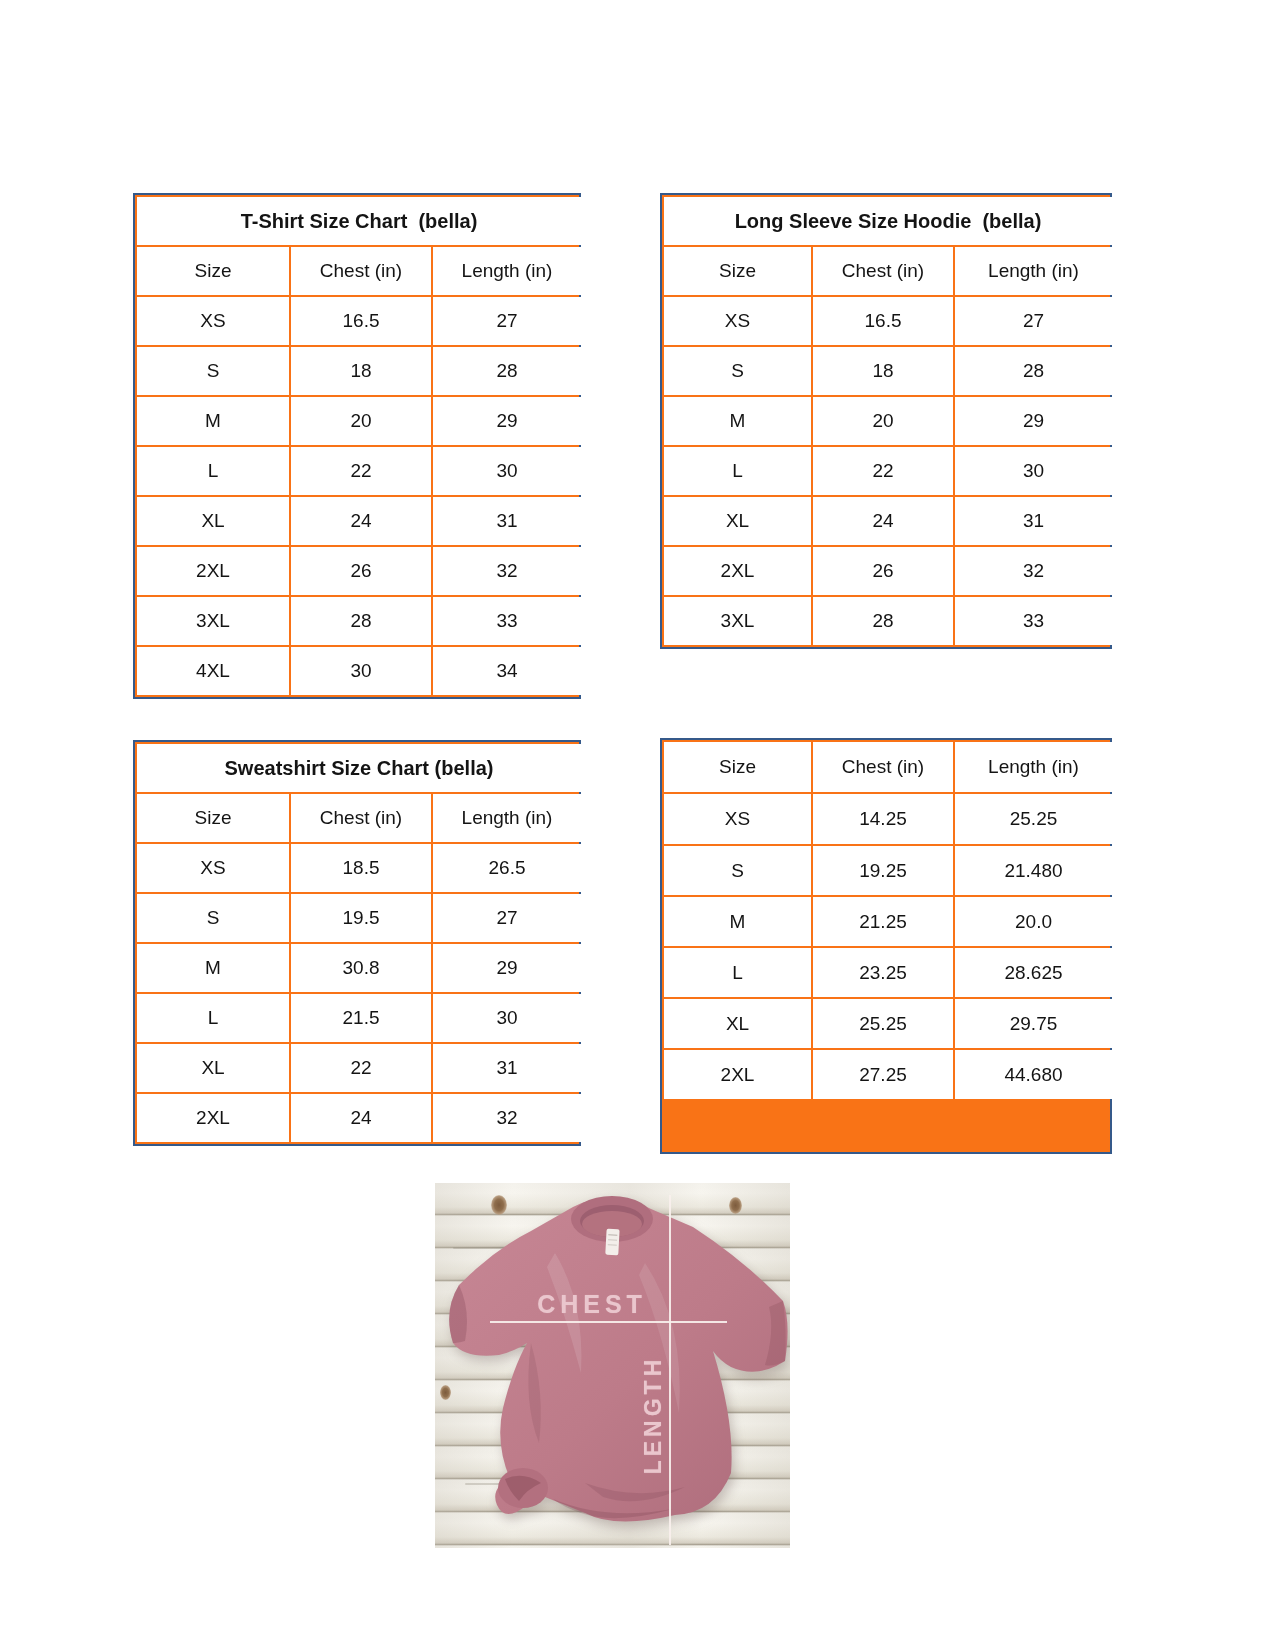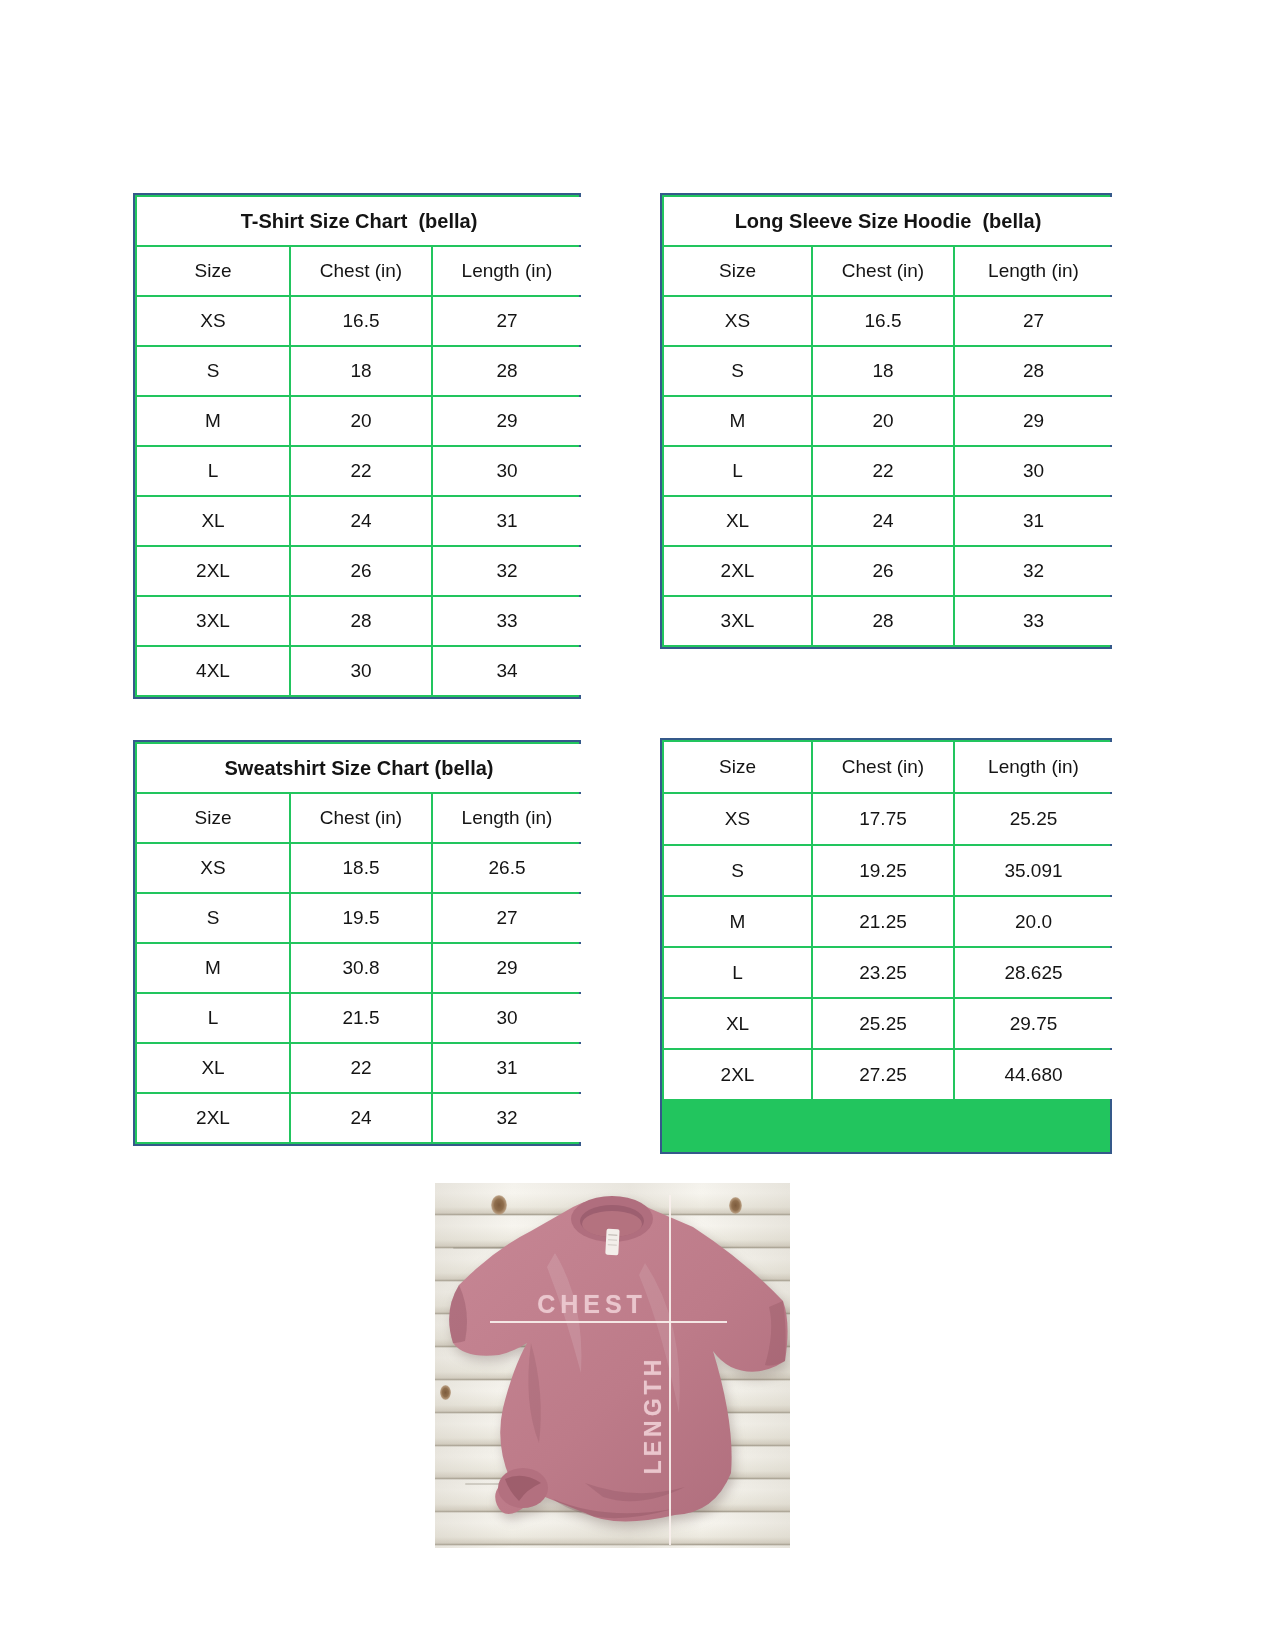--- a/index.html
+++ b/index.html
@@ -4,21 +4,21 @@
 <style>
   html,body { margin:0; padding:0; background:#ffffff; }
   .page {
     position:relative; width:1275px; height:1650px; background:#ffffff;
     font-family:"Liberation Sans", sans-serif; color:#121212; overflow:hidden;
   }
 
   
   .size-table {
     position:absolute; display:grid; gap:2px; padding:2px;
-    background:#22c55e; border:2px solid #35598a; box-sizing:border-box;
+    background:#f97316; border:2px solid #35598a; box-sizing:border-box;
   }
   .t1 { left:133px; top:193px; width:448px; grid-template-columns:152px 140px 148px; grid-template-rows:48px 48px repeat(8,48px); }
   .t2 { left:660px; top:193px; width:452px; grid-template-columns:147px 140px 157px; grid-template-rows:48px 48px repeat(7,48px); }
   .t3 { left:133px; top:740px; width:448px; grid-template-columns:152px 140px 148px; grid-template-rows:48px 48px repeat(6,48px); }
   .t4 { left:660px; top:738px; width:452px; grid-template-columns:147px 140px 157px; grid-template-rows:50px 50px repeat(6,49px); }
   .tcell {
     background:#ffffff; display:flex; align-items:center; justify-content:center;
     font-size:19px; color:#141414; white-space:pre;
   }
   .tcell.title { grid-column:1 / -1; font-weight:bold; font-size:20px; }
@@ -148,25 +148,25 @@
       <div class="tcell">31</div>
       <div class="tcell">2XL</div>
       <div class="tcell">24</div>
       <div class="tcell">32</div>
     </div>
   <div class="size-table t4">
       <div class="tcell head">Size</div>
       <div class="tcell head">Chest (in)</div>
       <div class="tcell head">Length (in)</div>
       <div class="tcell">XS</div>
-      <div class="tcell">17.75</div>
+      <div class="tcell">14.25</div>
       <div class="tcell">25.25</div>
       <div class="tcell">S</div>
       <div class="tcell">19.25</div>
-      <div class="tcell">35.091</div>
+      <div class="tcell">21.480</div>
       <div class="tcell">M</div>
       <div class="tcell">21.25</div>
       <div class="tcell">20.0</div>
       <div class="tcell">L</div>
       <div class="tcell">23.25</div>
       <div class="tcell">28.625</div>
       <div class="tcell">XL</div>
       <div class="tcell">25.25</div>
       <div class="tcell">29.75</div>
       <div class="tcell">2XL</div>

